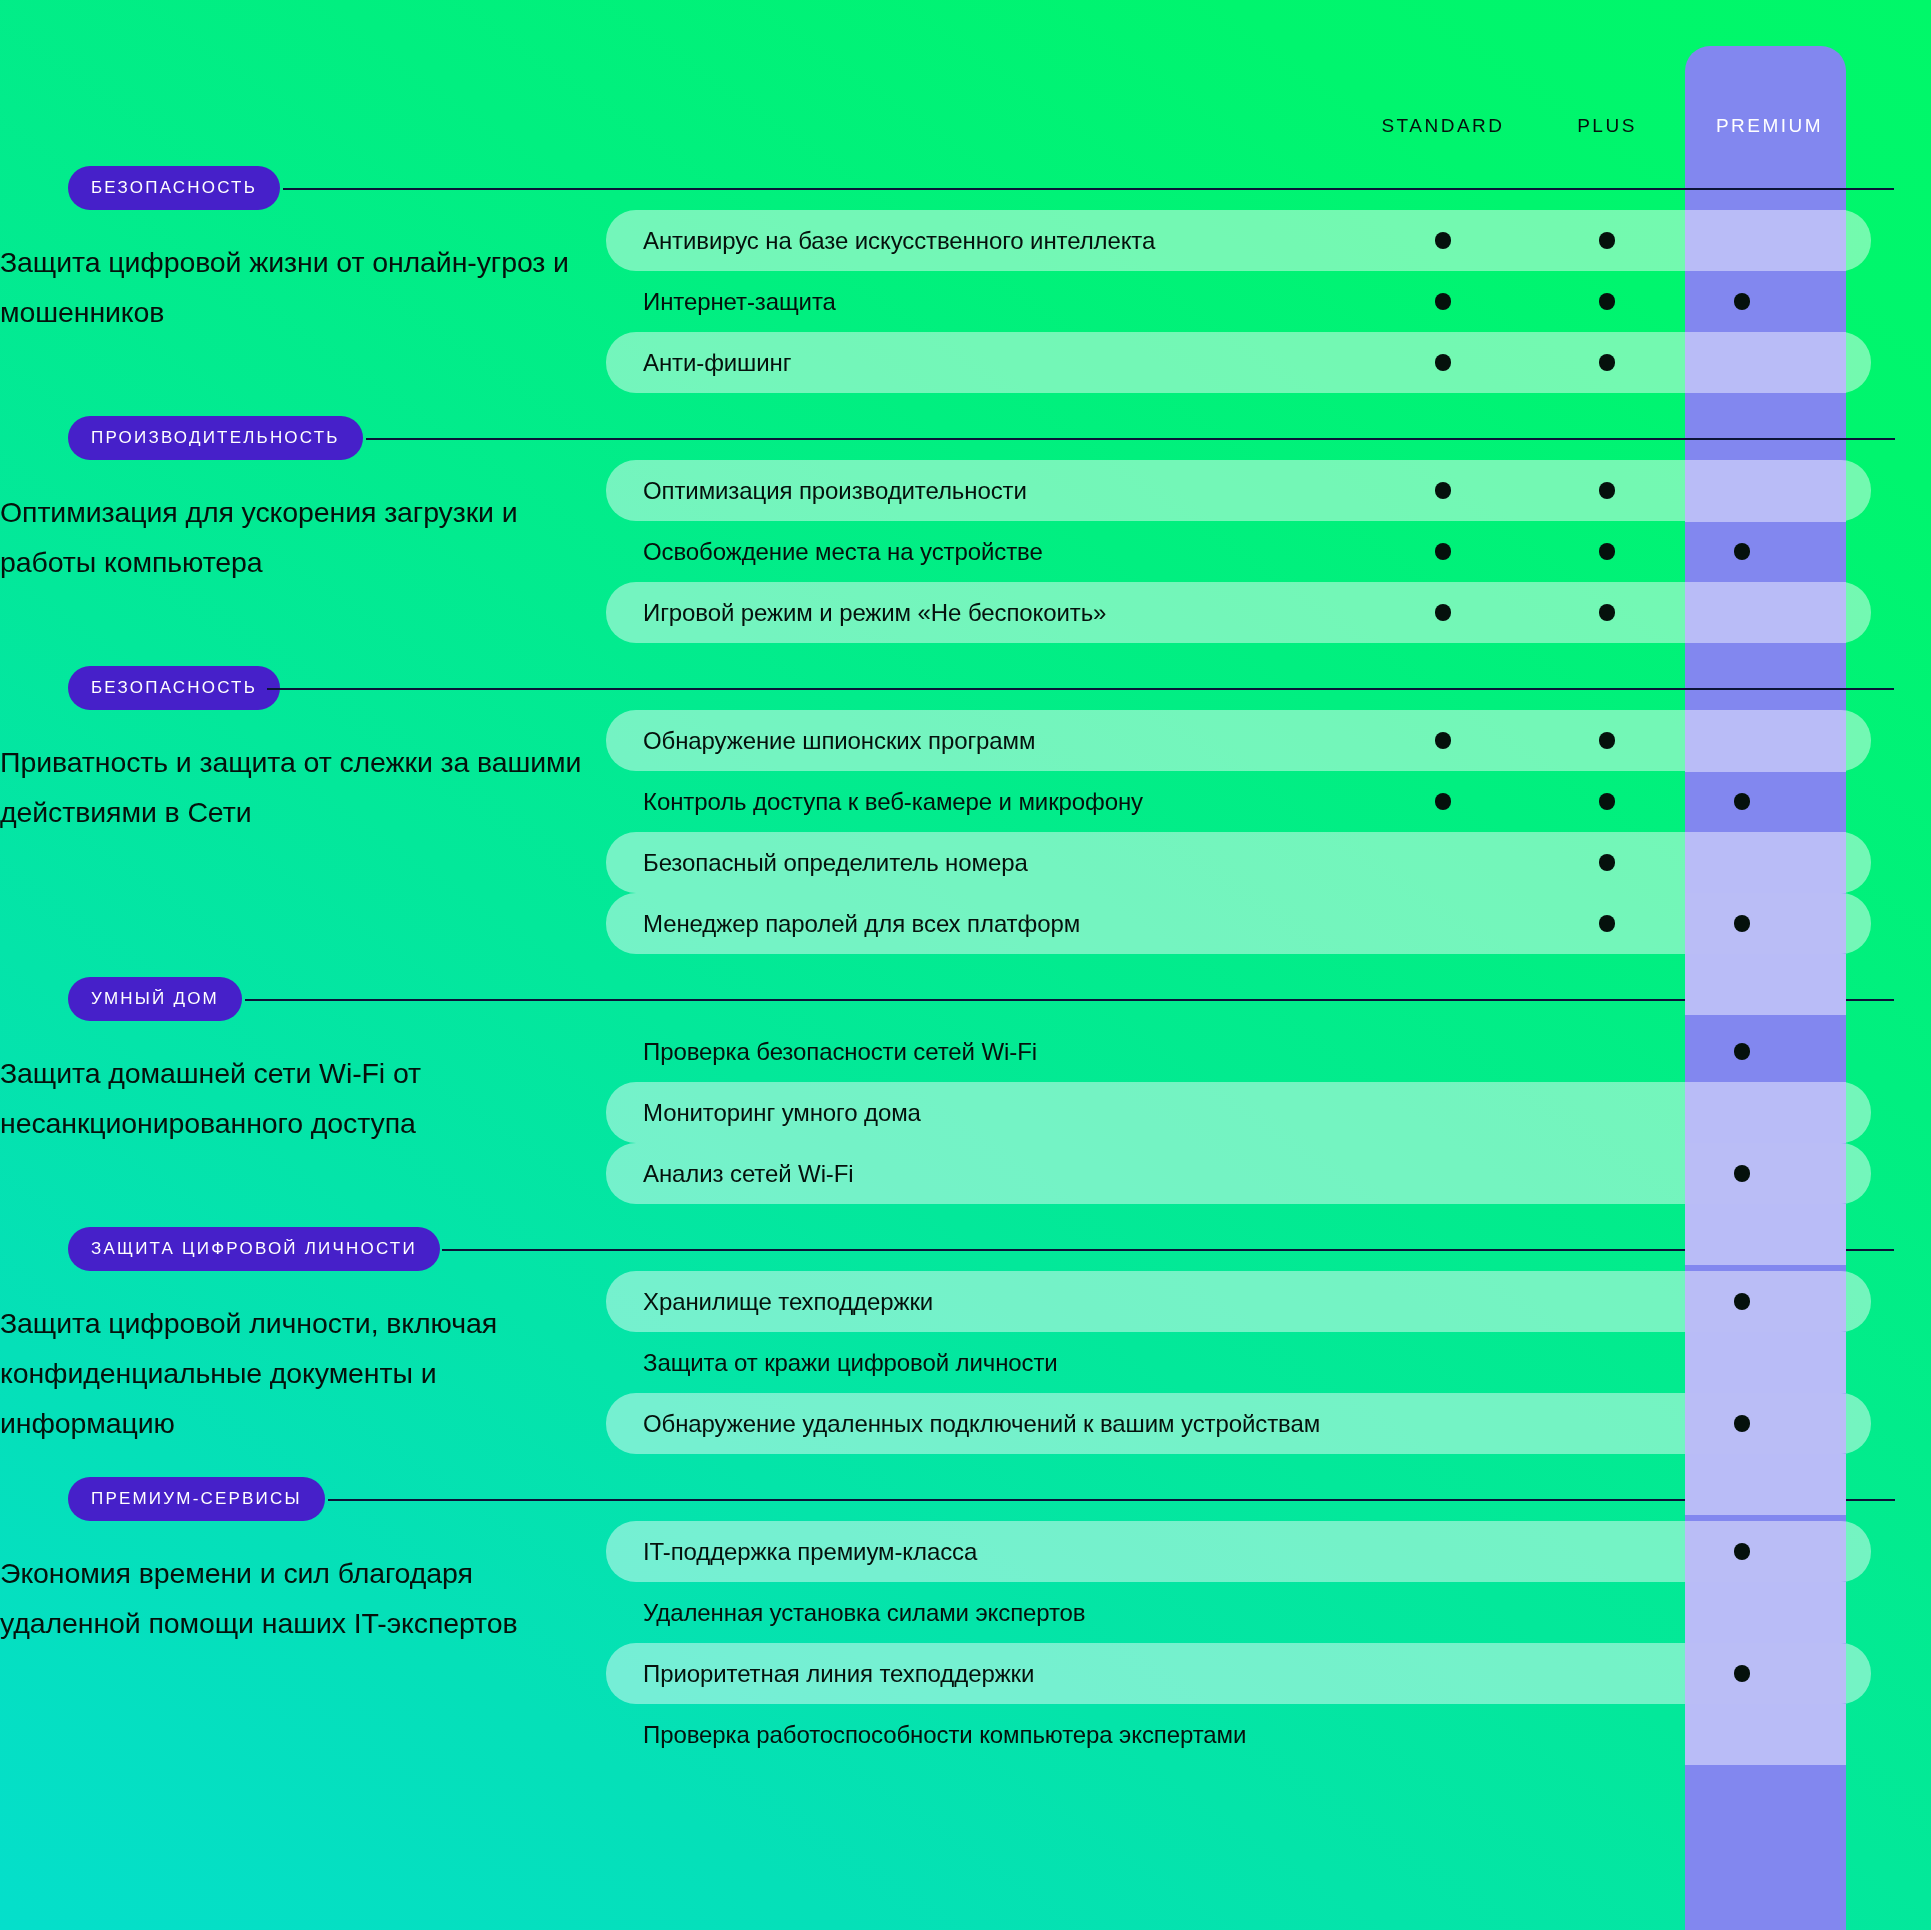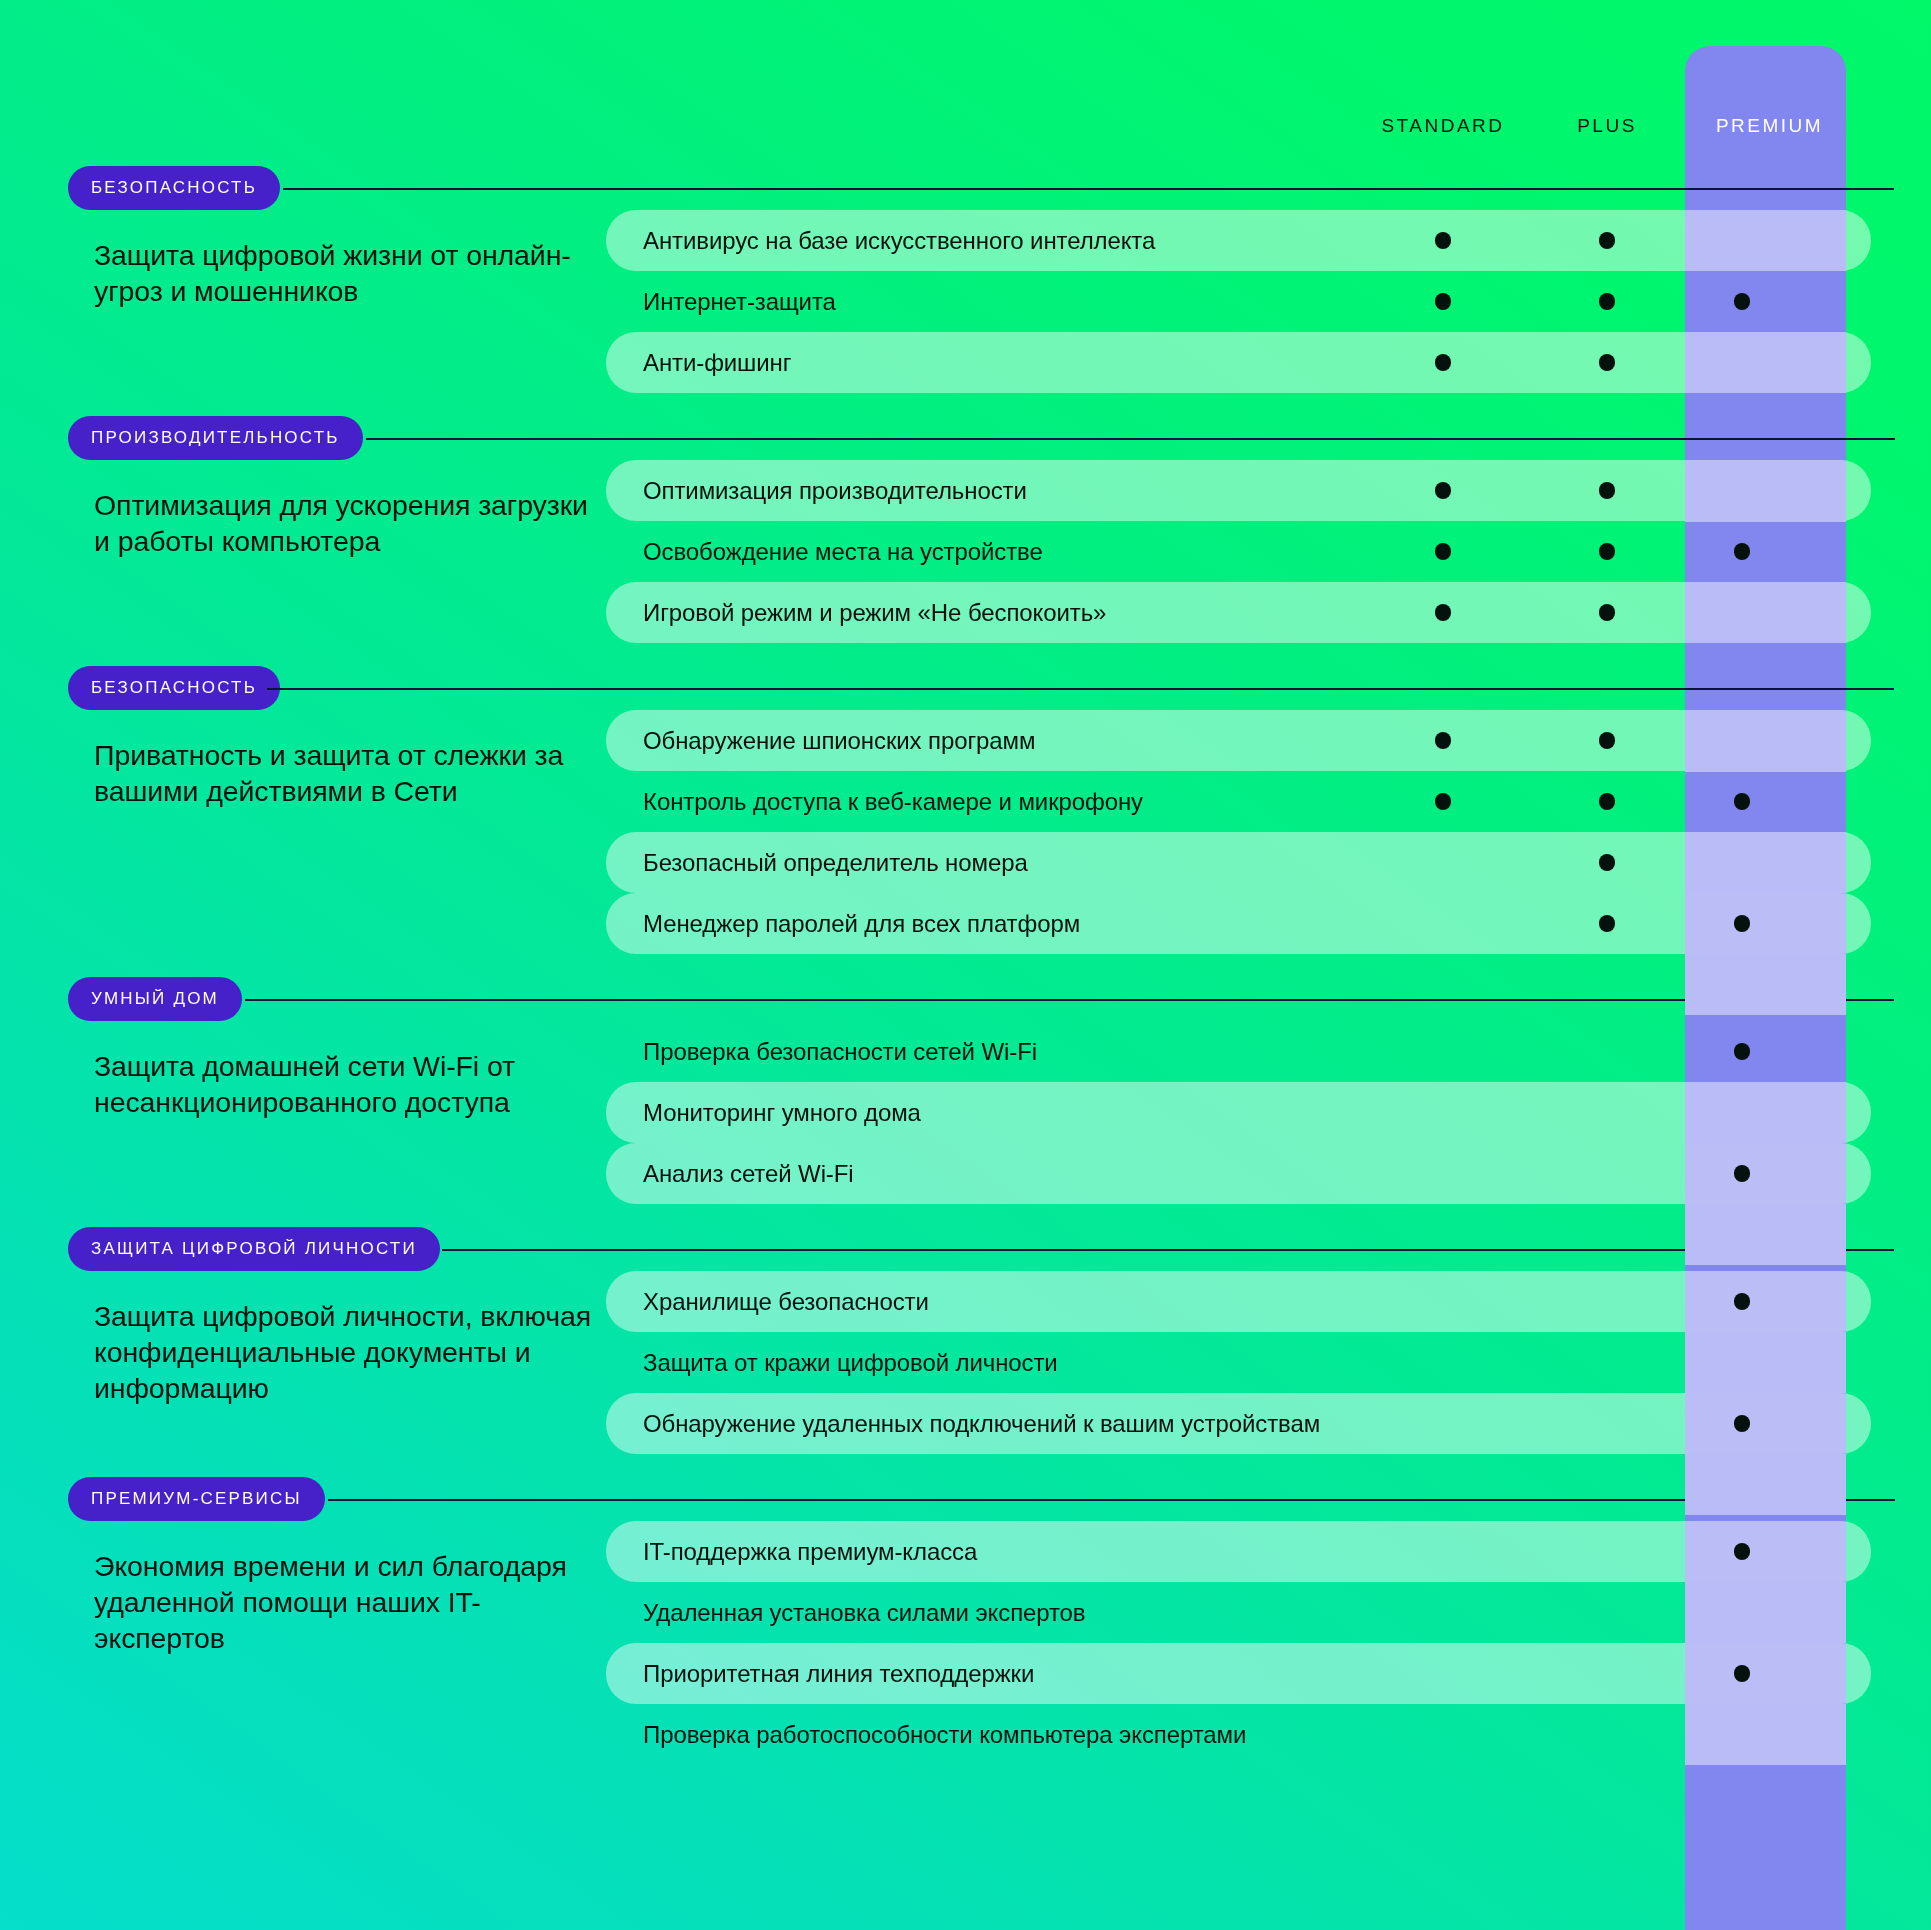--- a/index.html
+++ b/index.html
@@ -82,24 +82,23 @@
     right: 37px;
   }
 
   .section-body {
     position: relative;
     display: flex;
   }
 
   .section-desc {
     width: 606px;
-    padding-left: 94px;
     padding-top: 27px;
     font-size: 28.5px;
-    line-height: 36px;
+    line-height: 50px;
     color: #05110c;
     letter-spacing: -0.1px;
     z-index: 3;
     position: relative;
   }
 
   .rows { flex: 1; position: relative; z-index: 2; }
 
   .feature-row {
     position: relative;
@@ -367,21 +366,21 @@
     </div>
     <div class="section">
       <div class="section-badge-row">
         <div class="section-badge">ЗАЩИТА ЦИФРОВОЙ ЛИЧНОСТИ</div>
         <div class="section-rule" style="left: 442px; width: 1452px;"></div>
       </div>
       <div class="section-body">
         <div class="section-desc">Защита цифровой личности, включая конфиденциальные документы и информацию</div>
         <div class="rows">
           <div class="feature-row shaded">
-            <div class="feature-label">Хранилище безопасности</div>
+            <div class="feature-label">Хранилище техподдержки</div>
             <div class="cell cell-standard">
               <span class="dot off"></span>
             </div>
             <div class="cell cell-plus">
               <span class="dot off"></span>
             </div>
             <div class="cell cell-premium" style="z-index: 5;">
               <span class="dot"></span>
             </div>
           </div>

